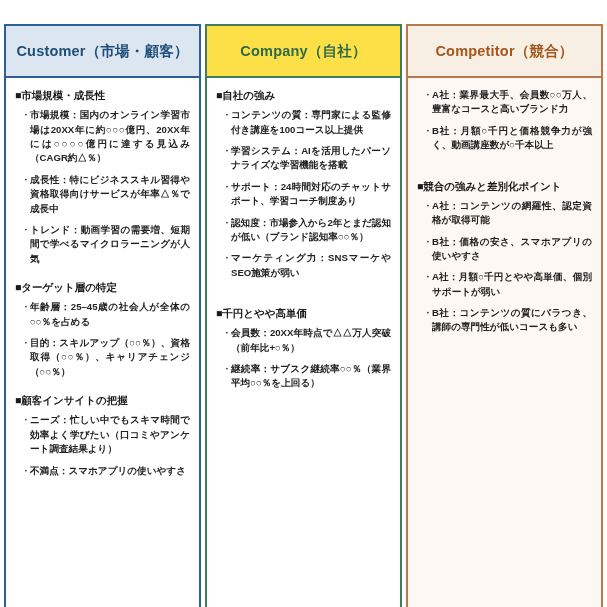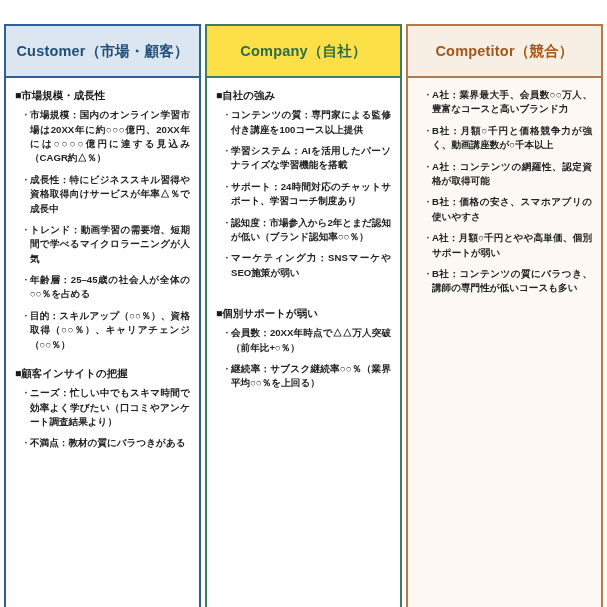--- a/index.html
+++ b/index.html
@@ -108,39 +108,40 @@
           <span class="dash">・</span>
           <span class="btext">成長性：特にビジネススキル習得や資格取得向けサービスが年率△％で成長中</span>
         </div>
         <div class="bullet">
           <span class="dash">・</span>
           <span class="btext">トレンド：動画学習の需要増、短期間で学べるマイクロラーニングが人気</span>
         </div>
       </div>
 
       <div class="section">
+        <div class="sec-title spaced">■ターゲット層の特定</div>
         <div class="bullet">
           <span class="dash">・</span>
           <span class="btext">年齢層：25–45歳の社会人が全体の○○％を占める</span>
         </div>
         <div class="bullet">
           <span class="dash">・</span>
           <span class="btext">目的：スキルアップ（○○％）、資格取得（○○％）、キャリアチェンジ（○○％）</span>
         </div>
       </div>
 
       <div class="section">
         <div class="sec-title spaced">■顧客インサイトの把握</div>
         <div class="bullet">
           <span class="dash">・</span>
           <span class="btext">ニーズ：忙しい中でもスキマ時間で効率よく学びたい（口コミやアンケート調査結果より）</span>
         </div>
         <div class="bullet">
           <span class="dash">・</span>
-          <span class="btext">不満点：教材の質にバラつきがある</span>
+          <span class="btext">不満点：スマホアプリの使いやすさ</span>
         </div>
       </div>
 
     </div>
   </div>
 
   <div class="col col-company">
     <div class="col-head head-company">Company（自社）</div>
     <div class="col-body body-company">
 
@@ -165,21 +166,21 @@
           <span class="dash">・</span>
           <span class="btext">認知度：市場参入から2年とまだ認知が低い（ブランド認知率○○％）</span>
         </div>
         <div class="bullet">
           <span class="dash">・</span>
           <span class="btext">マーケティング力：SNSマーケやSEO施策が弱い</span>
         </div>
       </div>
 
       <div class="section">
-        <div class="sec-title spaced-lg">■個別サポートが弱い</div>
+        <div class="sec-title spaced-lg">■千円とやや高単価</div>
         <div class="bullet">
           <span class="dash">・</span>
           <span class="btext">会員数：20XX年時点で△△万人突破（前年比+○％）</span>
         </div>
         <div class="bullet">
           <span class="dash">・</span>
           <span class="btext">継続率：サブスク継続率○○％（業界平均○○％を上回る）</span>
         </div>
       </div>
 
@@ -195,20 +196,21 @@
           <span class="dash">・</span>
           <span class="btext">A社：業界最大手、会員数○○万人、豊富なコースと高いブランド力</span>
         </div>
         <div class="bullet">
           <span class="dash">・</span>
           <span class="btext">B社：月額○千円と価格競争力が強く、動画講座数が○千本以上</span>
         </div>
       </div>
 
       <div class="section">
+        <div class="sec-title spaced-lg">■競合の強みと差別化ポイント</div>
         <div class="bullet">
           <span class="dash">・</span>
           <span class="btext">A社：コンテンツの網羅性、認定資格が取得可能</span>
         </div>
         <div class="bullet">
           <span class="dash">・</span>
           <span class="btext">B社：価格の安さ、スマホアプリの使いやすさ</span>
         </div>
       </div>
 

